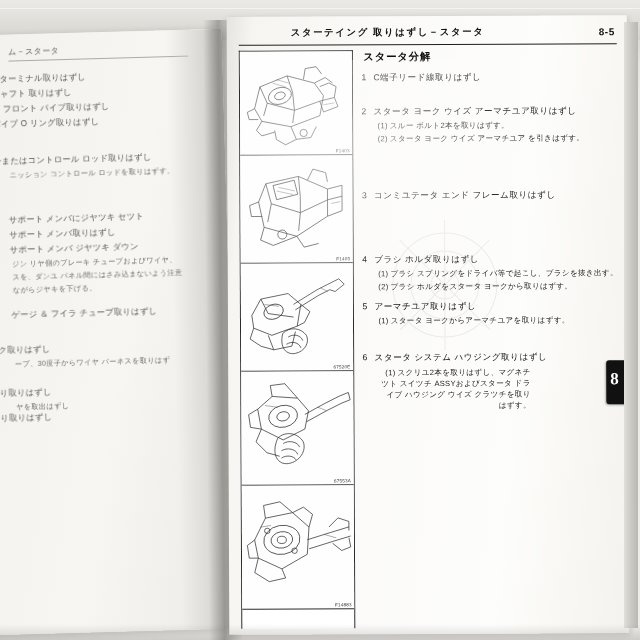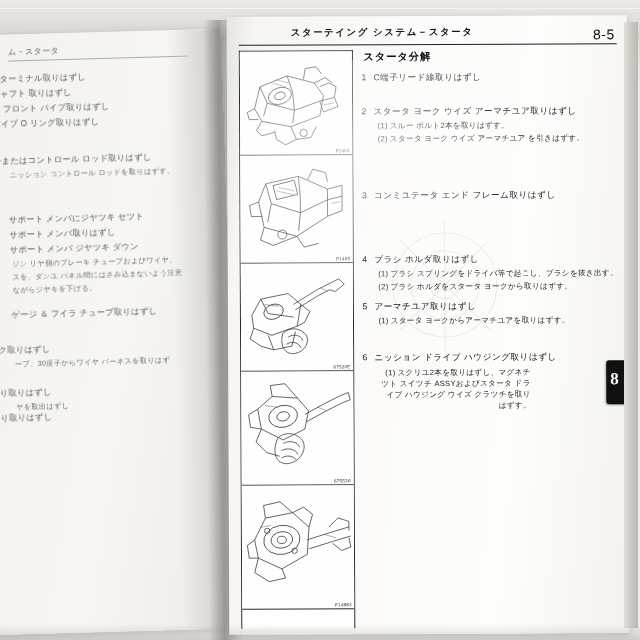--- a/index.html
+++ b/index.html
@@ -115,22 +115,22 @@
     top: 2px;
     font-size: 9.4px;
     font-weight: bold;
     color: #101010;
     letter-spacing: 1.6px;
   }
   .rp-header .pageno {
     position: absolute;
     right: 2px;
     top: 3px;
-    font-size: 14px;
-    font-weight: normal;
+    font-size: 10px;
+    font-weight: bold;
     color: #101010;
     letter-spacing: 0.5px;
   }
   .rp-body {
     position: absolute;
     left: 6px;
     top: 26px;
     right: 4px;
     bottom: 0;
     display: flex;
@@ -284,21 +284,21 @@
     </div>
     <div class="lp-fade"></div>
   </div>
 
   <div class="gutter"></div>
 
   <div class="right-page">
     <div class="rp-content">
 
       <div class="rp-header">
-        <div class="title">スターテイング  システム－スタータ</div>
+        <div class="title">スターテイング  取りはずし－スタータ</div>
         <div class="pageno">8-5</div>
       </div>
 
       <div class="rp-body">
 
         <div class="fig-col">
 
           <div class="fig-cell" style="height:104px;">
             <div class="fig-art">
               <svg viewBox="0 0 124 104" preserveAspectRatio="xMidYMid meet">
@@ -482,21 +482,21 @@
             <div class="step-head">
               <span class="step-num">5</span><span>アーマチユア取りはずし</span>
             </div>
             <div class="sub">
               <span class="mark">(1)</span><span>スタータ ヨークからアーマチユアを取りはずす。</span>
             </div>
           </div>
 
           <div class="step" style="margin-top:26px;">
             <div class="step-head">
-              <span class="step-num">6</span><span>ニッション ドライブ ハウジング取りはずし</span>
+              <span class="step-num">6</span><span>スタータ システム ハウジング取りはずし</span>
             </div>
             <div class="sub wrap" style="width:152px;">
               <span class="mark">(1)</span><span>スクリユ2本を取りはずし、マグネチツト スイツチ ASSYおよびスタータ ドライブ ハウジング ウイズ クラツチを取りはずす。</span>
             </div>
           </div>
 
           <svg class="ghost" style="left:6px; top:150px; width:170px; height:170px;" viewBox="0 0 170 170">
             <g fill="none" stroke="#555" stroke-width="1">
               <circle cx="85" cy="85" r="52"></circle>
               <circle cx="85" cy="85" r="34"></circle>

